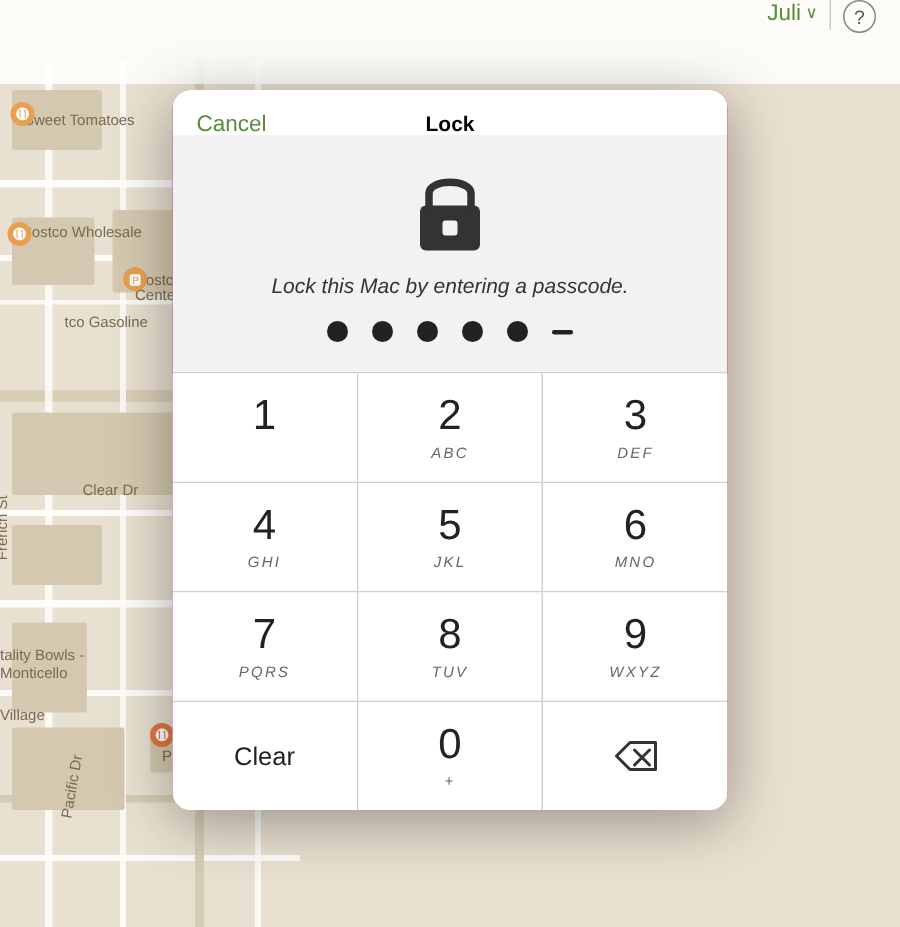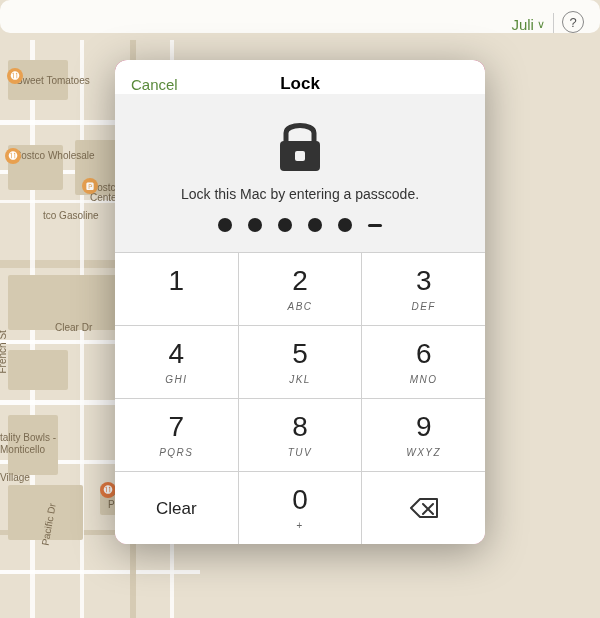--- a/index.html
+++ b/index.html
@@ -19,29 +19,28 @@
       width: 600px;
       height: 618px;
       background-color: #e8e0d0;
       overflow: hidden;
     }
 
     
     #top-bar {
       position: absolute;
       top: 0; left: 0; right: 0;
-      height: 33px;
+      height: 56px;
       background: rgba(255,255,255,0.85);
       display: flex;
-      align-items: flex-end;
+      align-items: flex-start;
       justify-content: flex-end;
       padding: 0 16px;
       gap: 8px;
       z-index: 10;
-      border-radius: 10px;
     }
 
     #user-name {
       color: #5a8a3c;
       font-size: 15px;
       font-weight: 500;
       display: flex;
       align-items: center;
       gap: 3px;
     }
@@ -101,21 +100,21 @@
       left: 16px;
       color: #5a8a3c;
       font-size: 15px;
       cursor: pointer;
       background: none;
       border: none;
       padding: 0;
     }
 
     #modal-title {
-      font-size: 17px;
+      font-size: 14px;
       font-weight: 600;
       color: #000;
     }
 
     
     #modal-body {
       background: #f2f2f2;
       display: flex;
       flex-direction: column;
       align-items: center;
@@ -128,20 +127,21 @@
       height: 60px;
       display: flex;
       align-items: center;
       justify-content: center;
     }
 
     #modal-description {
       font-size: 14px;
       color: #333;
       text-align: center;
+      font-style: italic;
     }
 
     
     #passcode-dots {
       display: flex;
       gap: 16px;
       align-items: center;
       margin: 4px 0;
     }
 

